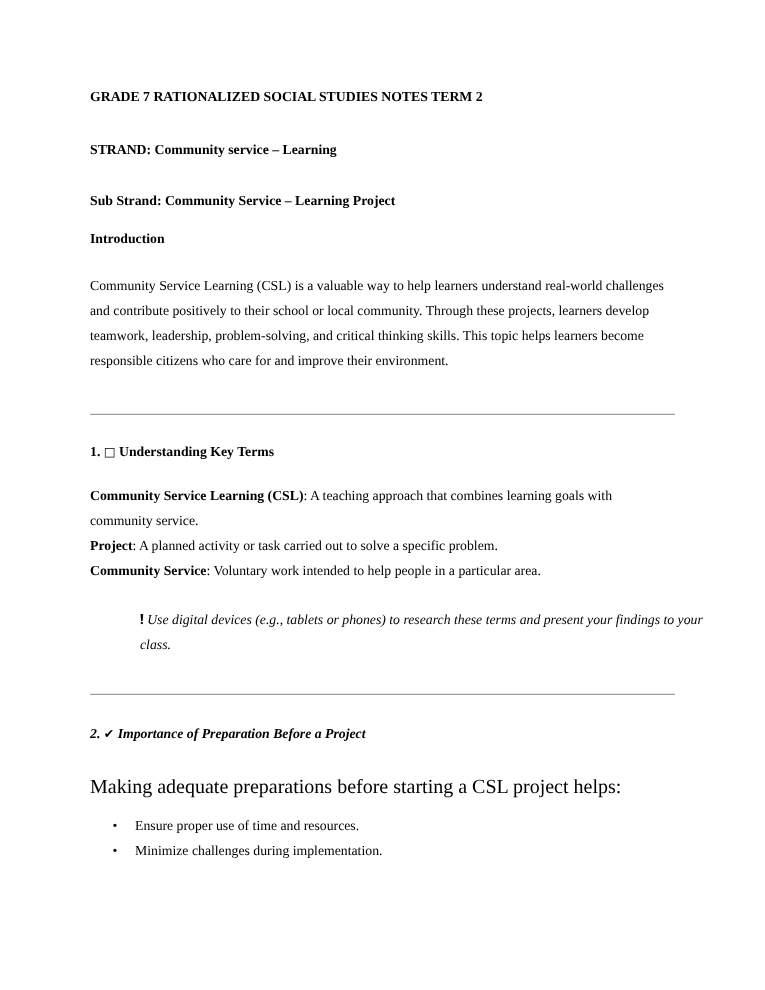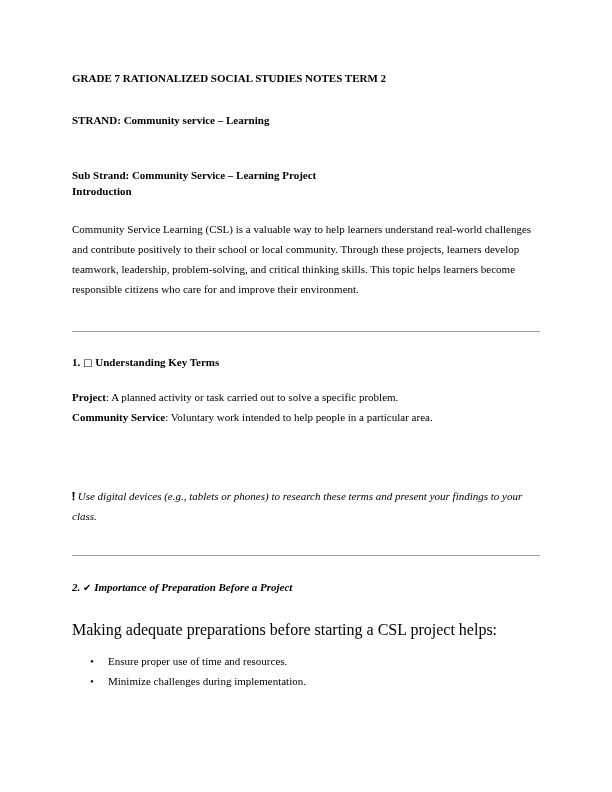--- a/index.html
+++ b/index.html
@@ -6,50 +6,51 @@
     body {
       width: 612px; height: 792px; position: relative; overflow: hidden;
       font-family: "Liberation Serif", serif; color: #000;
     }
     .page { position: absolute; left: 72px; top: 0; width: 468px; }
     .abs { position: absolute; left: 0; white-space: nowrap; }
     .h { font-weight: bold; font-size: 11px; }
     .p { font-size: 11px; line-height: 20px; white-space: normal; width: 470px; }
     .hr { position: absolute; left: 0; width: 468px; height: 0; border-top: 1px solid #a0a0a0; }
     .b { font-weight: bold; }
-    .i { font-style: italic; }
+    .i { font-style: italic; margin-left: 40px; }
     .bullet-list { position: absolute; left: 0; width: 468px; margin: 0; padding: 0; list-style: none; font-size: 11px; }
     .bullet-list li { position: relative; padding-left: 36px; line-height: 20px; }
     .bullet-list li .dot { position: absolute; left: 18px; top: 0; }
     .glyph { display: inline-block; font-family: "DejaVu Sans", sans-serif; font-size: 10px; }
   </style>
 </head>
 <body>
 
 <div class="page">
 
   <div class="abs h" style="top:72px;">GRADE 7 RATIONALIZED SOCIAL STUDIES NOTES TERM 2</div>
 
   <div class="abs h" style="top:114px;">STRAND: Community service – Learning</div>
 
-  <div class="abs h" style="top:169px;">Sub Strand: Community Service – Learning Project</div>
+  <div class="abs h" style="top:155px;">Sub Strand: Community Service – Learning Project</div>
 
   <div class="abs h" style="top:185px;text-align:right;">Introduction</div>
 
   <div class="abs p" style="top:219px;">Community Service Learning (CSL) is a valuable way to help learners understand real-world challenges and contribute positively to their school or local community. Through these projects, learners develop teamwork, leadership, problem-solving, and critical thinking skills. This topic helps learners become responsible citizens who care for and improve their environment.</div>
 
   <div class="hr" style="top:331px;"></div>
 
   <div class="abs h" style="top:356px;">
     <span>1.</span>
     <span class="glyph" style="font-weight:normal;">□</span>
     <span>Understanding Key Terms</span>
   </div>
 
   <div class="abs p" style="top:387px;">
+    <div><span class="b">Community Service Learning (CSL)</span><span>: A teaching approach that combines learning goals with community service.</span></div>
     <div><span class="b">Project</span><span>: A planned activity or task carried out to solve a specific problem.</span></div>
     <div><span class="b">Community Service</span><span>: Voluntary work intended to help people in a particular area.</span></div>
   </div>
 
   <div class="abs p i" style="top:486px;">
     <span style="font-style:normal; font-size:11px;">❗︎</span>
     <span>Use digital devices (e.g., tablets or phones) to research these terms and present your findings to your class.</span>
   </div>
 
   <div class="hr" style="top:555px;"></div>

